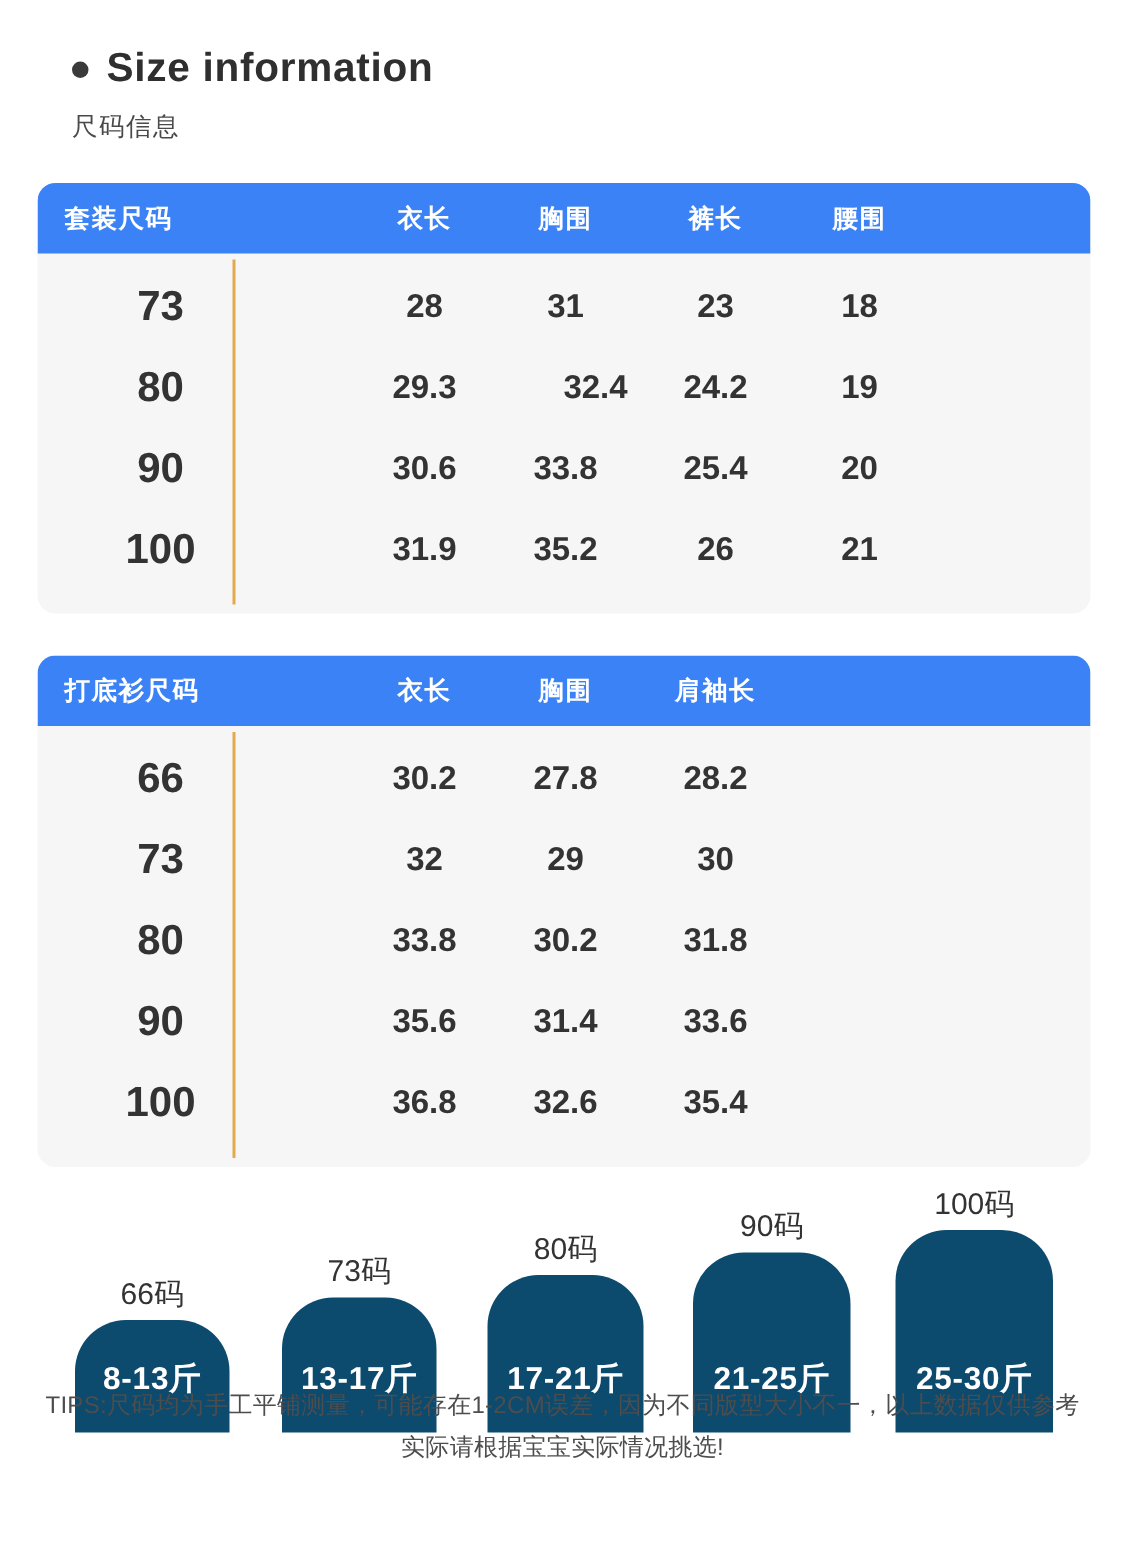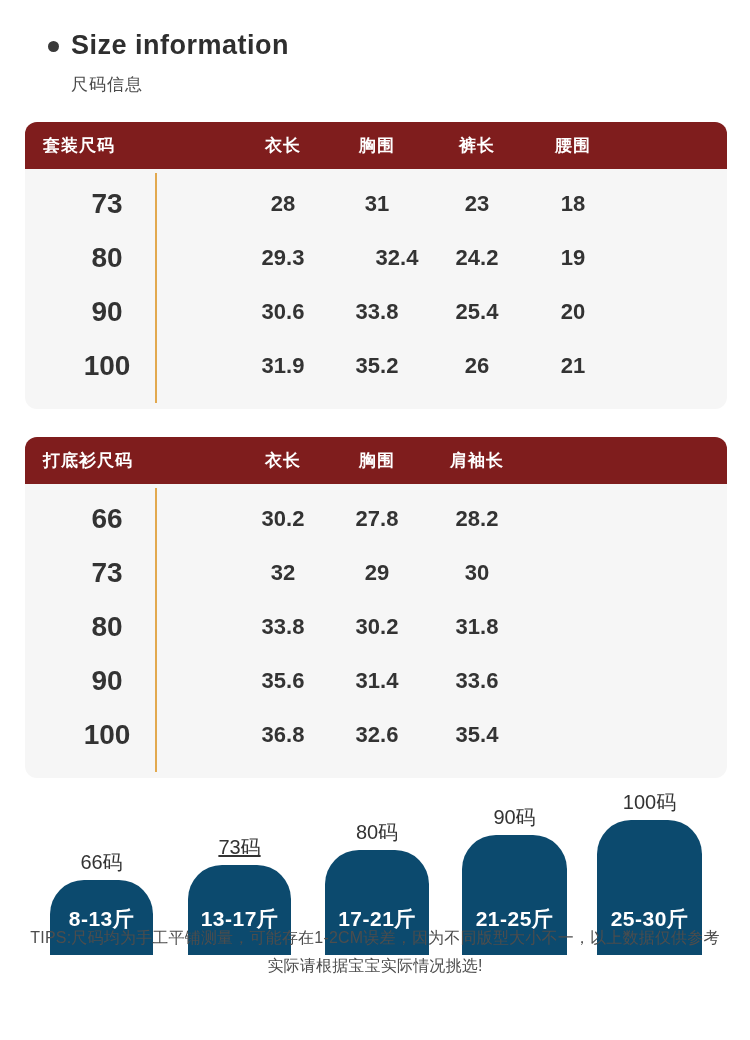--- a/index.html
+++ b/index.html
@@ -45,38 +45,37 @@
     letter-spacing: 0.5px;
     color: #2f2f2f;
     line-height: 1;
     white-space: nowrap;
   }
   .title-cn {
     font-size: 17px;
     font-weight: 400;
     color: #4a4a4a;
     margin-top: 9px;
-    margin-left: 23px;
     letter-spacing: 1px;
   }
 
   
   .size-table {
     position: absolute;
     left: 25px;
     width: 702px;
     background: #f6f6f6;
     border-radius: 12px;
     overflow: hidden;
   }
   #table-set   { top: 122px; }
   #table-base  { top: 437px; }
 
   .table-head {
-    background: #7f1d1d;
+    background: #3b82f6;
     height: 47px;
     display: flex;
     align-items: center;
     position: relative;
   }
   .table-head .th {
     color: #ffffff;
     font-size: 17px;
     font-weight: 700;
     letter-spacing: 1px;
@@ -282,21 +281,21 @@
 <div class="tags-area">
 
   <div class="tag-item" id="tag-0" style="left: 50px; width: 103px; height: 109px; margin-top: 44px;">
     <span class="tag-caption" style="bottom: 79px;">66码</span>
     <div class="tag-shape" style="width: 103px; height: 75px;">
       <span class="tag-weight">8-13斤</span>
     </div>
   </div>
 
   <div class="tag-item" id="tag-1" style="left: 188px; width: 103px; height: 124px;">
-    <span class="tag-caption" style="bottom: 94px; text-decoration: underline;">73码</span>
+    <span class="tag-caption" style="bottom: 94px;">73码</span>
     <div class="tag-shape" style="width: 103px; height: 90px;">
       <span class="tag-weight">13-17斤</span>
     </div>
   </div>
 
   <div class="tag-item" id="tag-2" style="left: 325px; width: 104px; height: 139px;">
     <span class="tag-caption" style="bottom: 109px;">80码</span>
     <div class="tag-shape" style="width: 104px; height: 105px;">
       <span class="tag-weight">17-21斤</span>
     </div>

